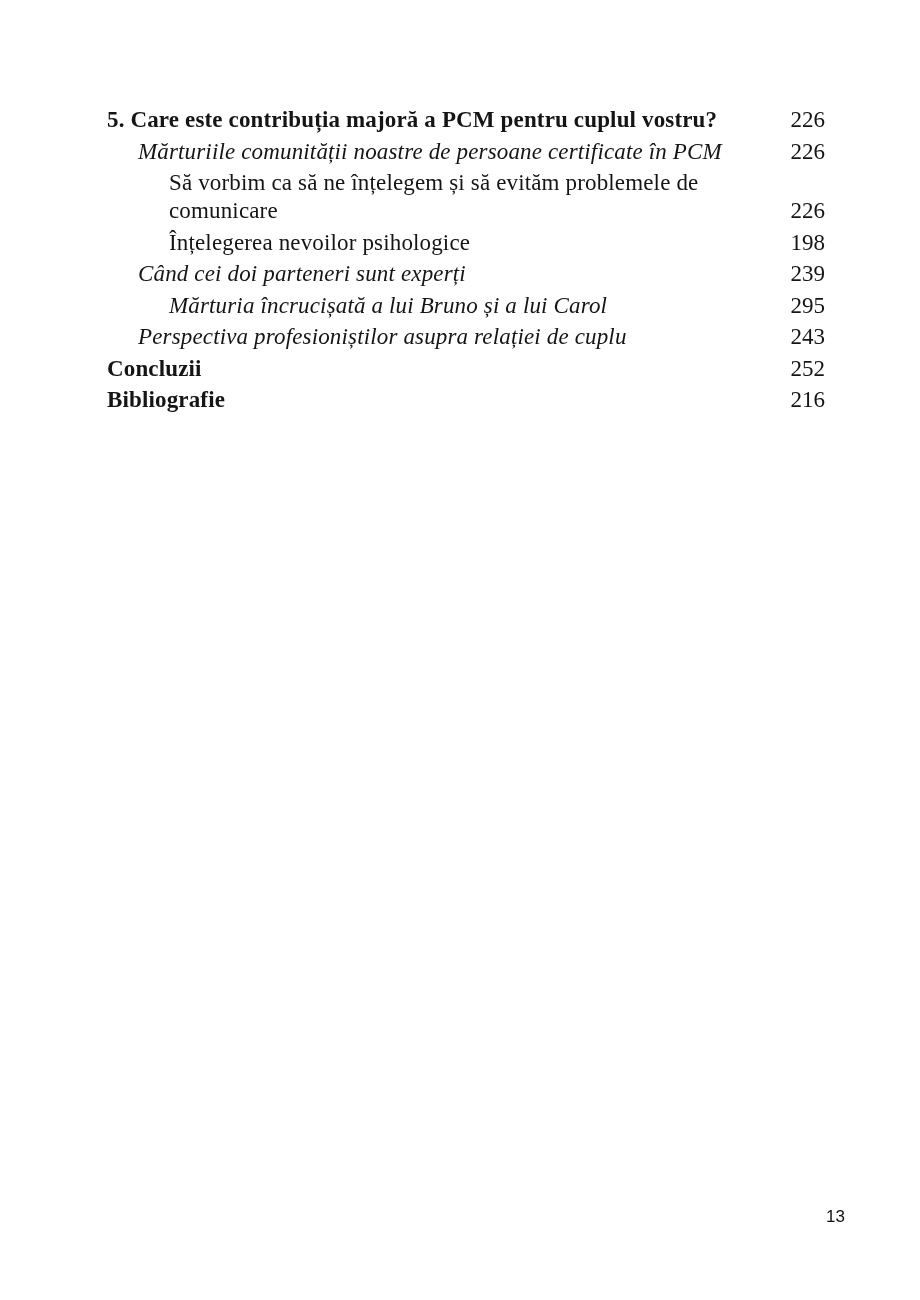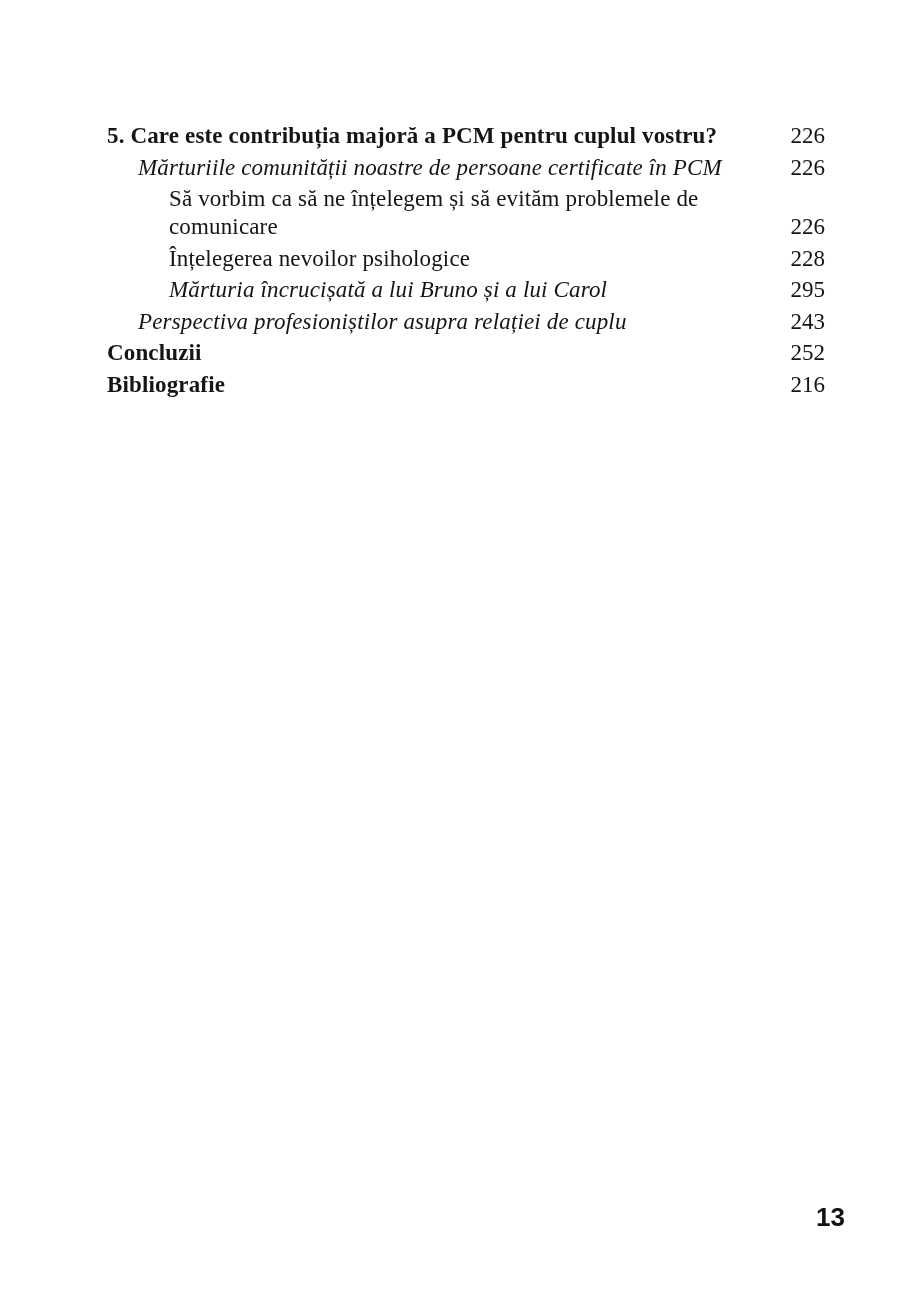--- a/index.html
+++ b/index.html
@@ -16,21 +16,21 @@
     color: #151515;
   }
   .page {
     position: absolute;
     inset: 0;
     background: #ffffff;
   }
   .toc {
     position: absolute;
     left: 107px;
-    top: 122px;
+    top: 106px;
     width: 718px;
   }
   .row {
     display: flex;
     justify-content: space-between;
     align-items: flex-end;
     font-size: 23px;
     line-height: 28px;
     margin-bottom: 3.5px;
   }
@@ -47,23 +47,23 @@
   }
   .lvl2 { padding-left: 31px; }
   .lvl3 { padding-left: 62px; }
   .bold   .title { font-weight: bold; }
   .italic .title { font-style: italic; }
   .folio {
     position: absolute;
     top: 1203px;
     right: 75px;
     font-family: "Liberation Sans", sans-serif;
-    font-size: 26px;
+    font-size: 17px;
     line-height: 28px;
-    font-weight: bold;
+    font-weight: normal;
     color: #111111;
   }
 </style>
 </head>
 <body>
 
 <div class="page">
 
   <div class="toc">
 
@@ -78,24 +78,28 @@
     </div>
 
     <div class="row lvl3">
       <span class="title">Să vorbim ca să ne înțelegem și să evităm problemele de
 comunicare</span>
       <span class="pagenum">226</span>
     </div>
 
     <div class="row lvl3">
       <span class="title">Înțelegerea nevoilor psihologice</span>
-      <span class="pagenum">228</span>
+      <span class="pagenum">198</span>
     </div>
 
 
+    <div class="row lvl2 italic">
+      <span class="title">Când cei doi parteneri sunt experți</span>
+      <span class="pagenum">239</span>
+    </div>
 
     <div class="row lvl3 italic">
       <span class="title">Mărturia încrucișată a lui Bruno și a lui Carol</span>
       <span class="pagenum">295</span>
     </div>
 
     <div class="row lvl2 italic">
       <span class="title">Perspectiva profesioniștilor asupra relației de cuplu</span>
       <span class="pagenum">243</span>
     </div>

